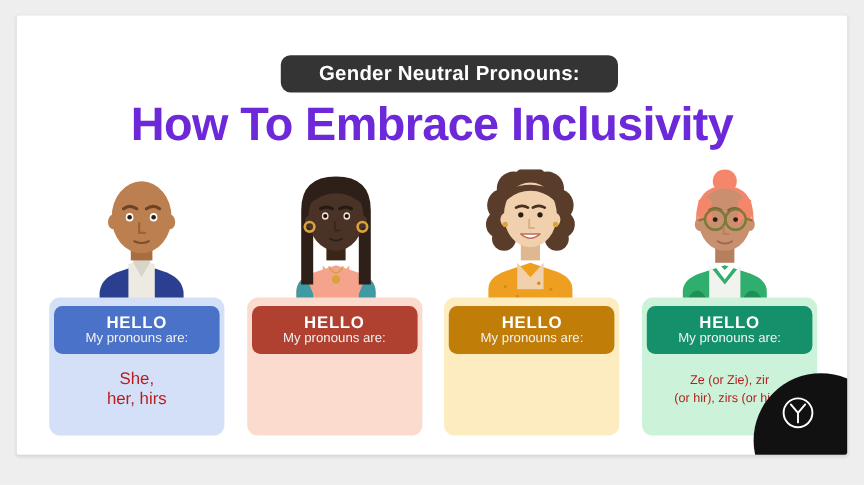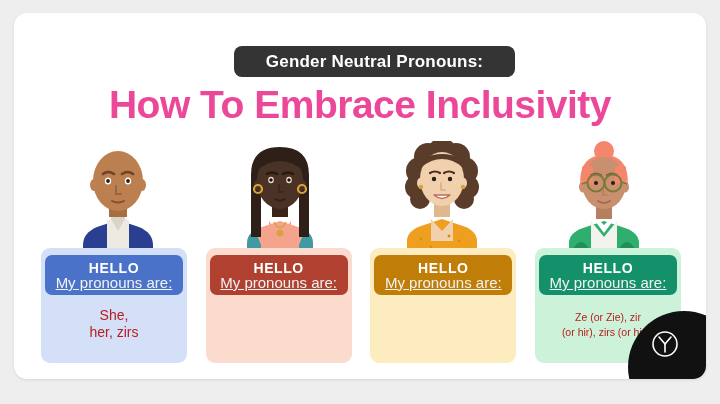--- a/index.html
+++ b/index.html
@@ -7,21 +7,21 @@
     width: 720px; height: 404px;
     background: #eeeeee;
     font-family: "Liberation Sans", sans-serif;
     overflow: hidden;
   }
   #canvas {
     position: absolute;
     left: 14px; top: 13px;
     width: 692px; height: 366px;
     background: #ffffff;
-    border-radius: 13px;
+    border-radius: 2px;
     overflow: hidden;
     box-shadow: 0 1px 3px rgba(0,0,0,0.10);
   }
 
   
   #kicker {
     position: absolute;
     left: 220px; top: 33px;
     width: 281px; height: 31px;
     background: #343434;
@@ -31,21 +31,21 @@
   #kicker span {
     color: #ffffff;
     font-size: 17px;
     font-weight: bold;
     letter-spacing: 0.2px;
   }
   #headline {
     position: absolute;
     left: 0; top: 70px; width: 692px;
     text-align: center;
-    color: #ec4899;
+    color: #6d28d9;
     font-size: 39px;
     font-weight: bold;
     letter-spacing: -0.5px;
     white-space: nowrap;
   }
 
   
   #cards {
     position: absolute;
     left: 27px; top: 235px;
@@ -72,23 +72,22 @@
     display: block;
     color: #ffffff;
     font-size: 14px;
     font-weight: bold;
     letter-spacing: 0.6px;
     line-height: 16px;
   }
   .badge .sub {
     display: block;
     color: #f2f2f2;
-    font-size: 15px;
+    font-size: 11px;
     line-height: 13px;
-    text-decoration: underline;
   }
   .pronouns {
     margin-top: 12px;
     text-align: center;
     color: #b91c1c;
     font-size: 14px;
     font-weight: normal;
     line-height: 17px;
   }
   .pronouns.small { font-size: 10.5px; line-height: 15px; margin-top: 15px; }
@@ -268,21 +267,21 @@
 
   <div id="cards">
 
     <div class="card" style="background:#d3e0f7;">
       <div class="badge" style="background:#4a72c8;">
         <span class="hello">HELLO</span>
         <span class="sub">My pronouns are:</span>
       </div>
       <div class="pronouns">
         <div>She,</div>
-        <div>her, zirs</div>
+        <div>her, hirs</div>
       </div>
     </div>
 
     <div class="card" style="background:#fadbce;">
       <div class="badge" style="background:#b0402f;">
         <span class="hello">HELLO</span>
         <span class="sub">My pronouns are:</span>
       </div>
     </div>
 

